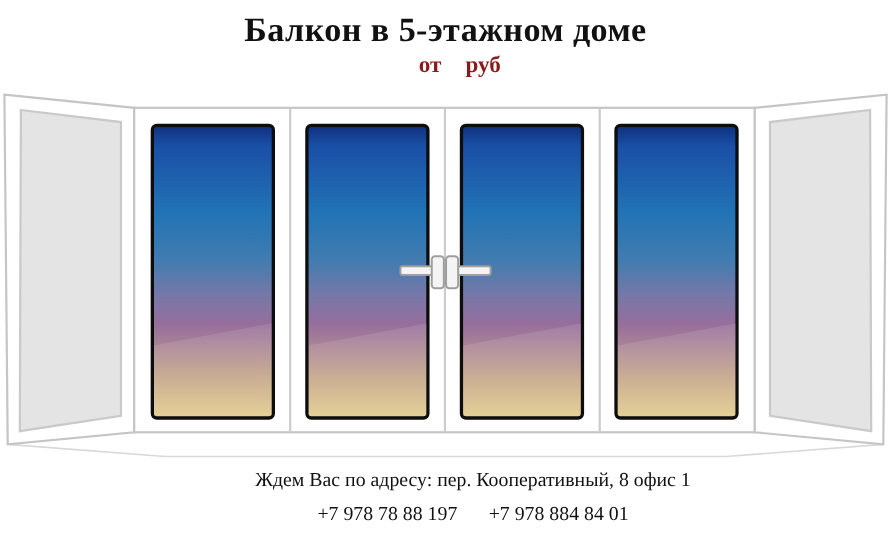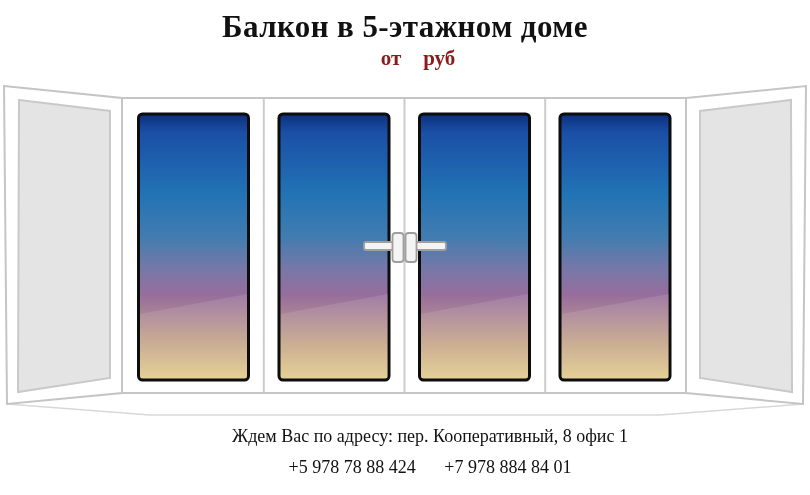--- a/index.html
+++ b/index.html
@@ -88,17 +88,17 @@
       <rect x="364" y="242" width="30" height="8" rx="2"></rect>
       <rect x="416" y="242" width="30" height="8" rx="2"></rect>
       <rect x="392.5" y="233" width="11" height="29" rx="3"></rect>
       <rect x="405.5" y="233" width="11" height="29" rx="3"></rect>
     </g>
   </svg>
 
   <div class="footer address">Ждем Вас по адресу: пер. Кооперативный, 8 офис 1</div>
 
   <div class="footer phones">
-    <span class="phone">+5 978 78 88 424</span>
+    <span class="phone">+7 978 78 88 197</span>
     <span class="phone">+7 978 884 84 01</span>
   </div>
 
 </div>
 
 </body></html>

